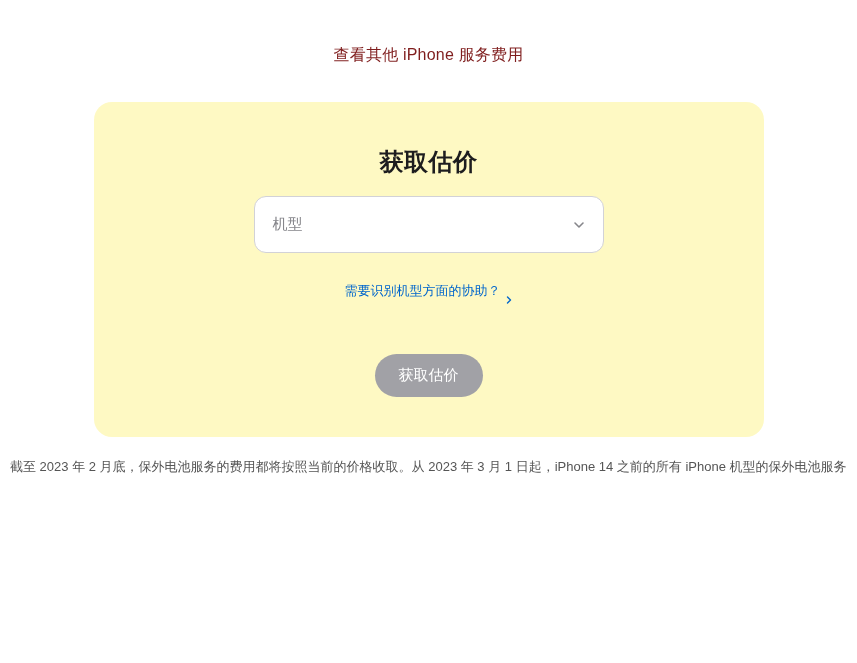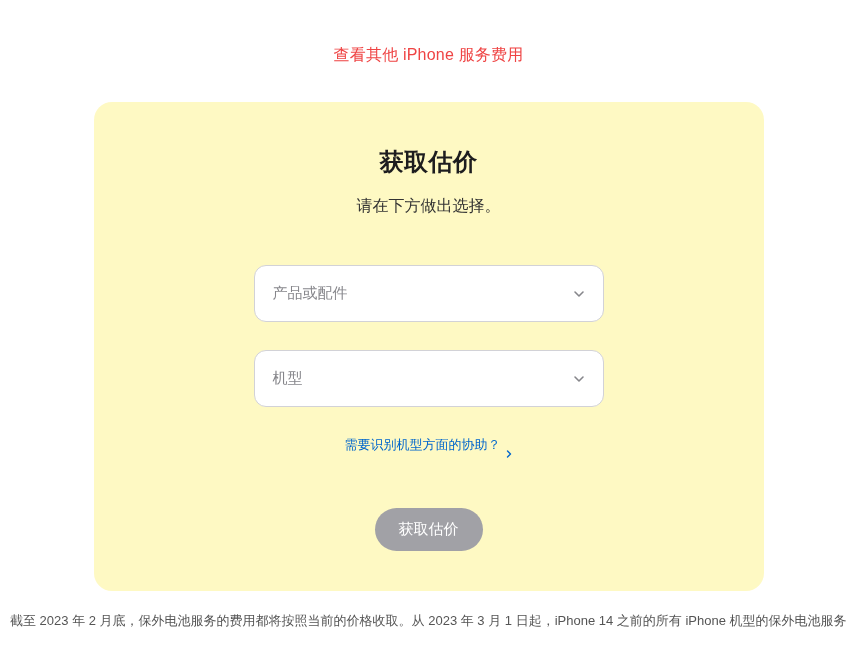--- a/index.html
+++ b/index.html
@@ -14,21 +14,21 @@
       width: 857px;
       height: 663px;
       overflow: hidden;
     }
     .container {
       padding: 45px 10px 20px;
     }
     .top-link {
       display: block;
       text-align: center;
-      color: #ef4444;
+      color: #7f1d1d;
       font-size: 16px;
       text-decoration: none;
       margin-bottom: 36px;
       letter-spacing: 0.2px;
     }
     .card {
       background: #fef9c3;
       border-radius: 18px;
       width: 670px;
       margin: 0 auto;
@@ -108,30 +108,21 @@
     }
   </style>
 </head>
 <body>
 
 <div class="container">
   <a href="#" class="top-link">查看其他 iPhone 服务费用</a>
 
   <div class="card">
     <h2 class="card-title">获取估价</h2>
-    <p class="card-subtitle">请在下方做出选择。</p>
 
-    <div class="select-wrap">
-      <span class="label">产品或配件</span>
-      <span class="chevron">
-        <svg viewBox="0 0 12 12" fill="none">
-            <path d="M2 4l4 4 4-4" stroke="#86868b" stroke-width="1.6" stroke-linecap="round" stroke-linejoin="round"></path>
-          </svg>
-      </span>
-    </div>
 
     <div class="select-wrap">
       <span class="label">机型</span>
       <span class="chevron">
         <svg viewBox="0 0 12 12" fill="none">
             <path d="M2 4l4 4 4-4" stroke="#86868b" stroke-width="1.6" stroke-linecap="round" stroke-linejoin="round"></path>
           </svg>
       </span>
     </div>
 

